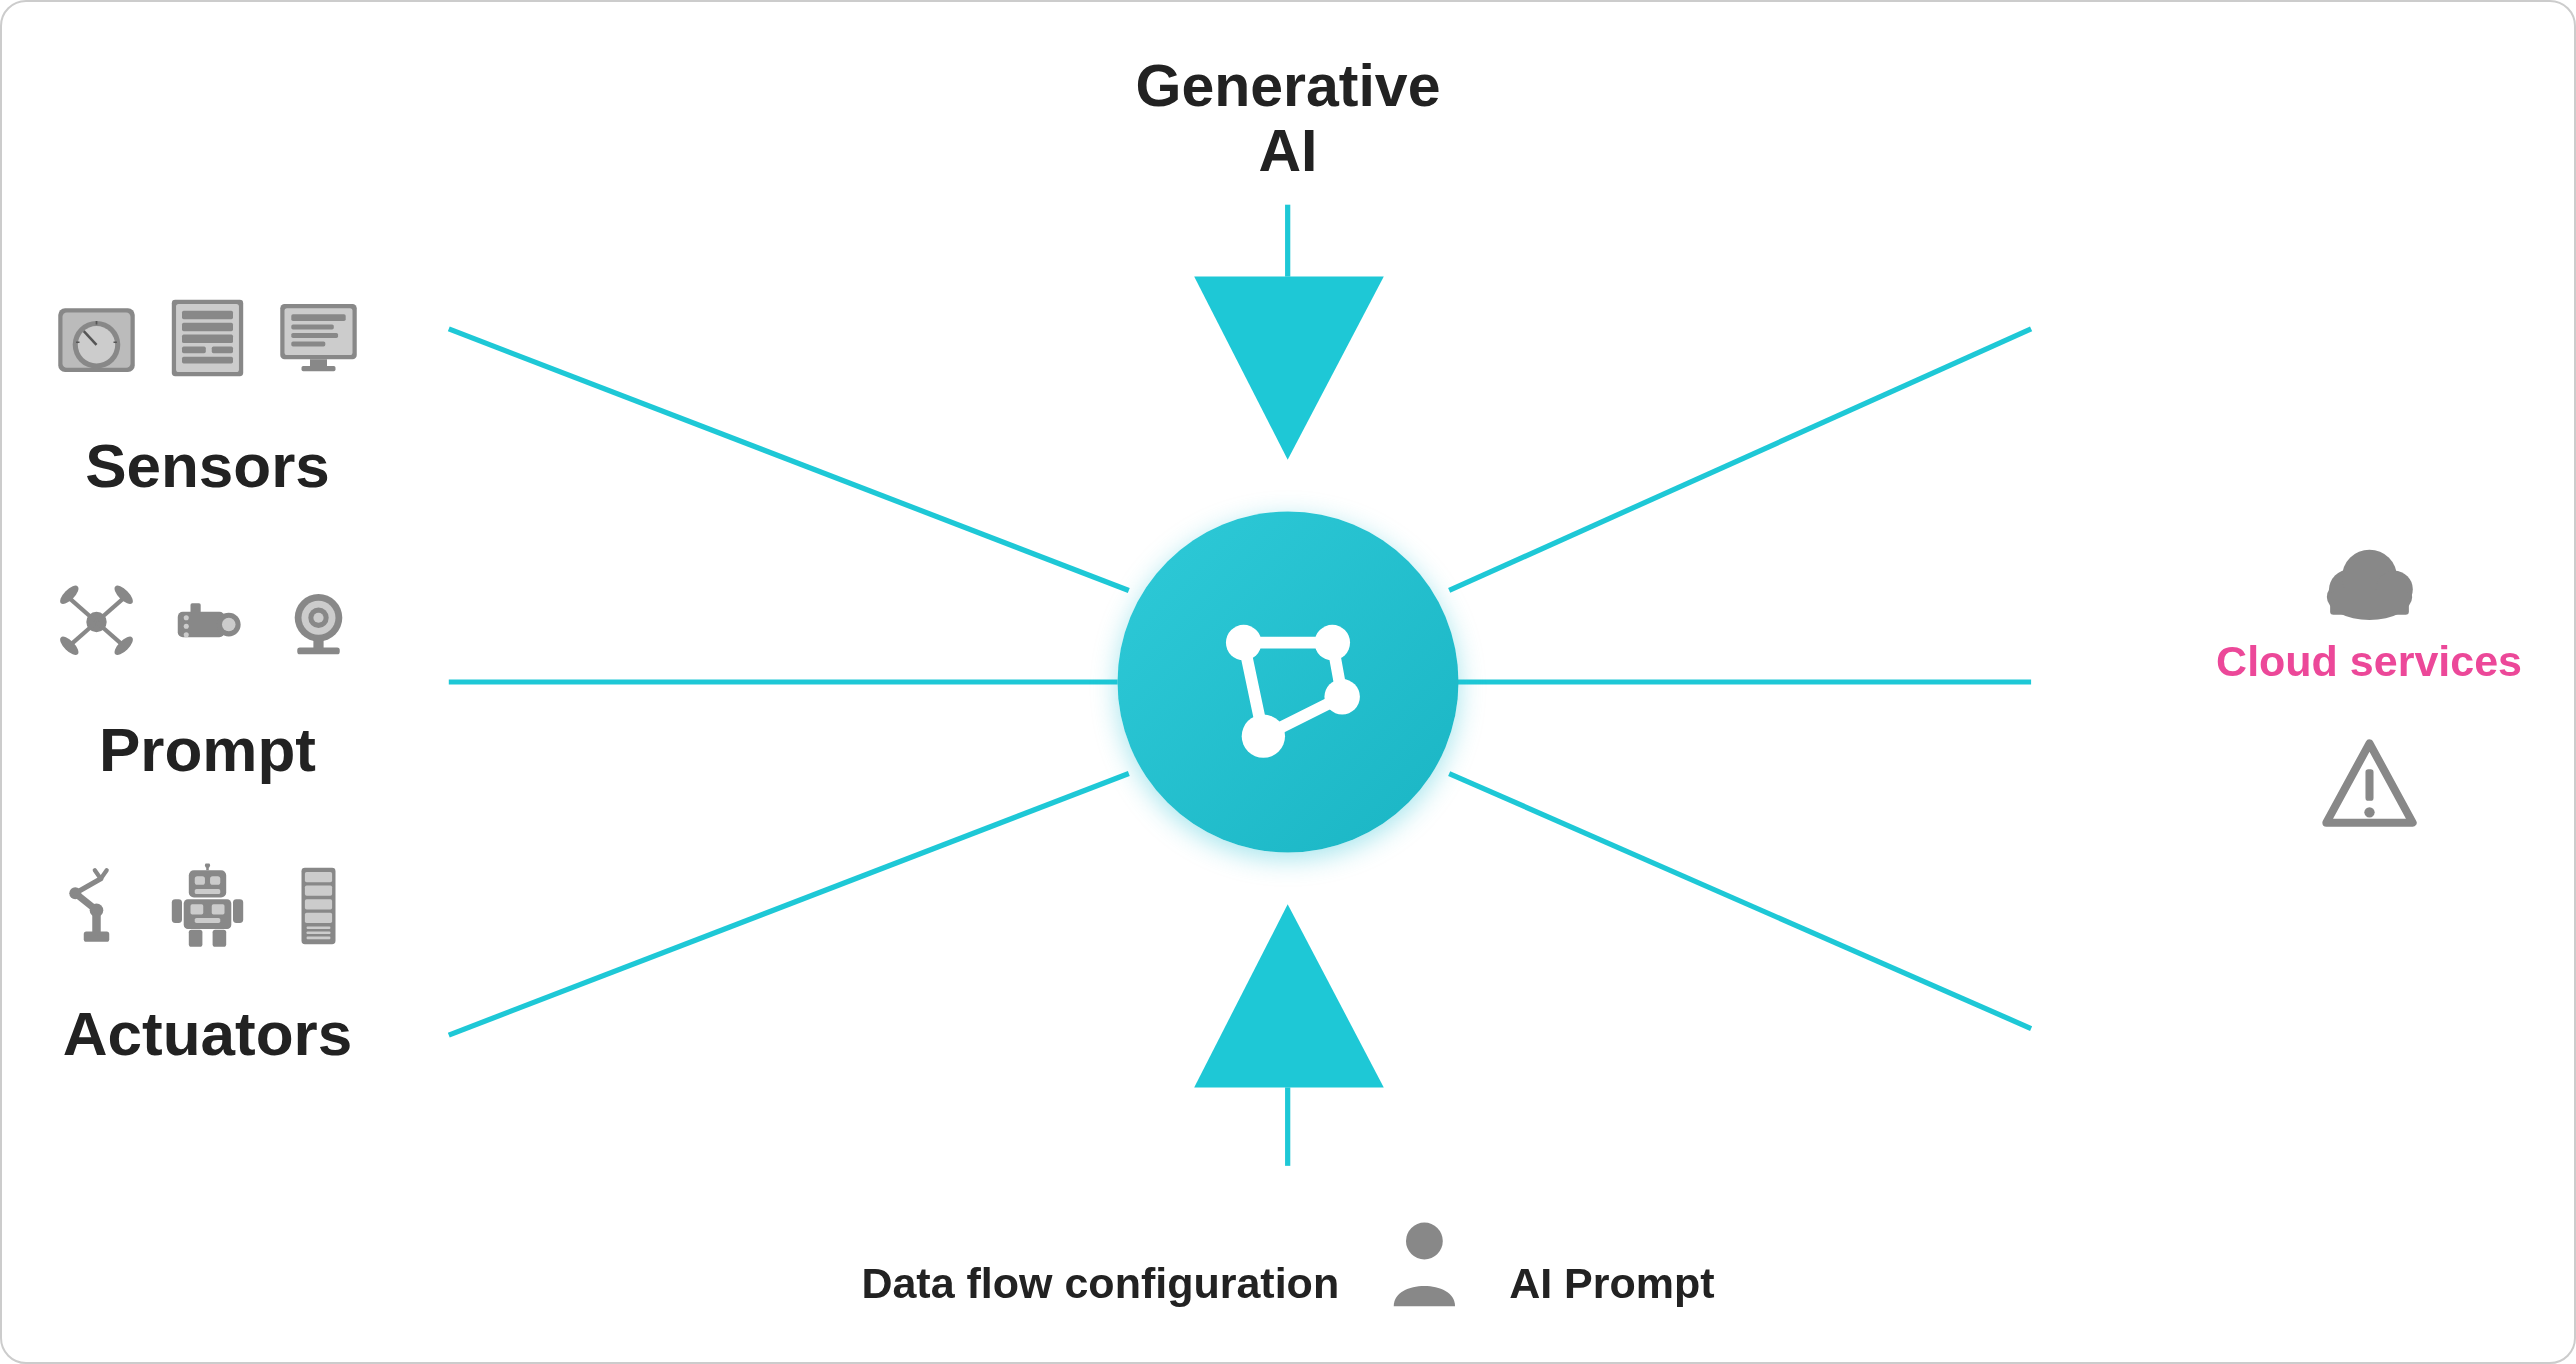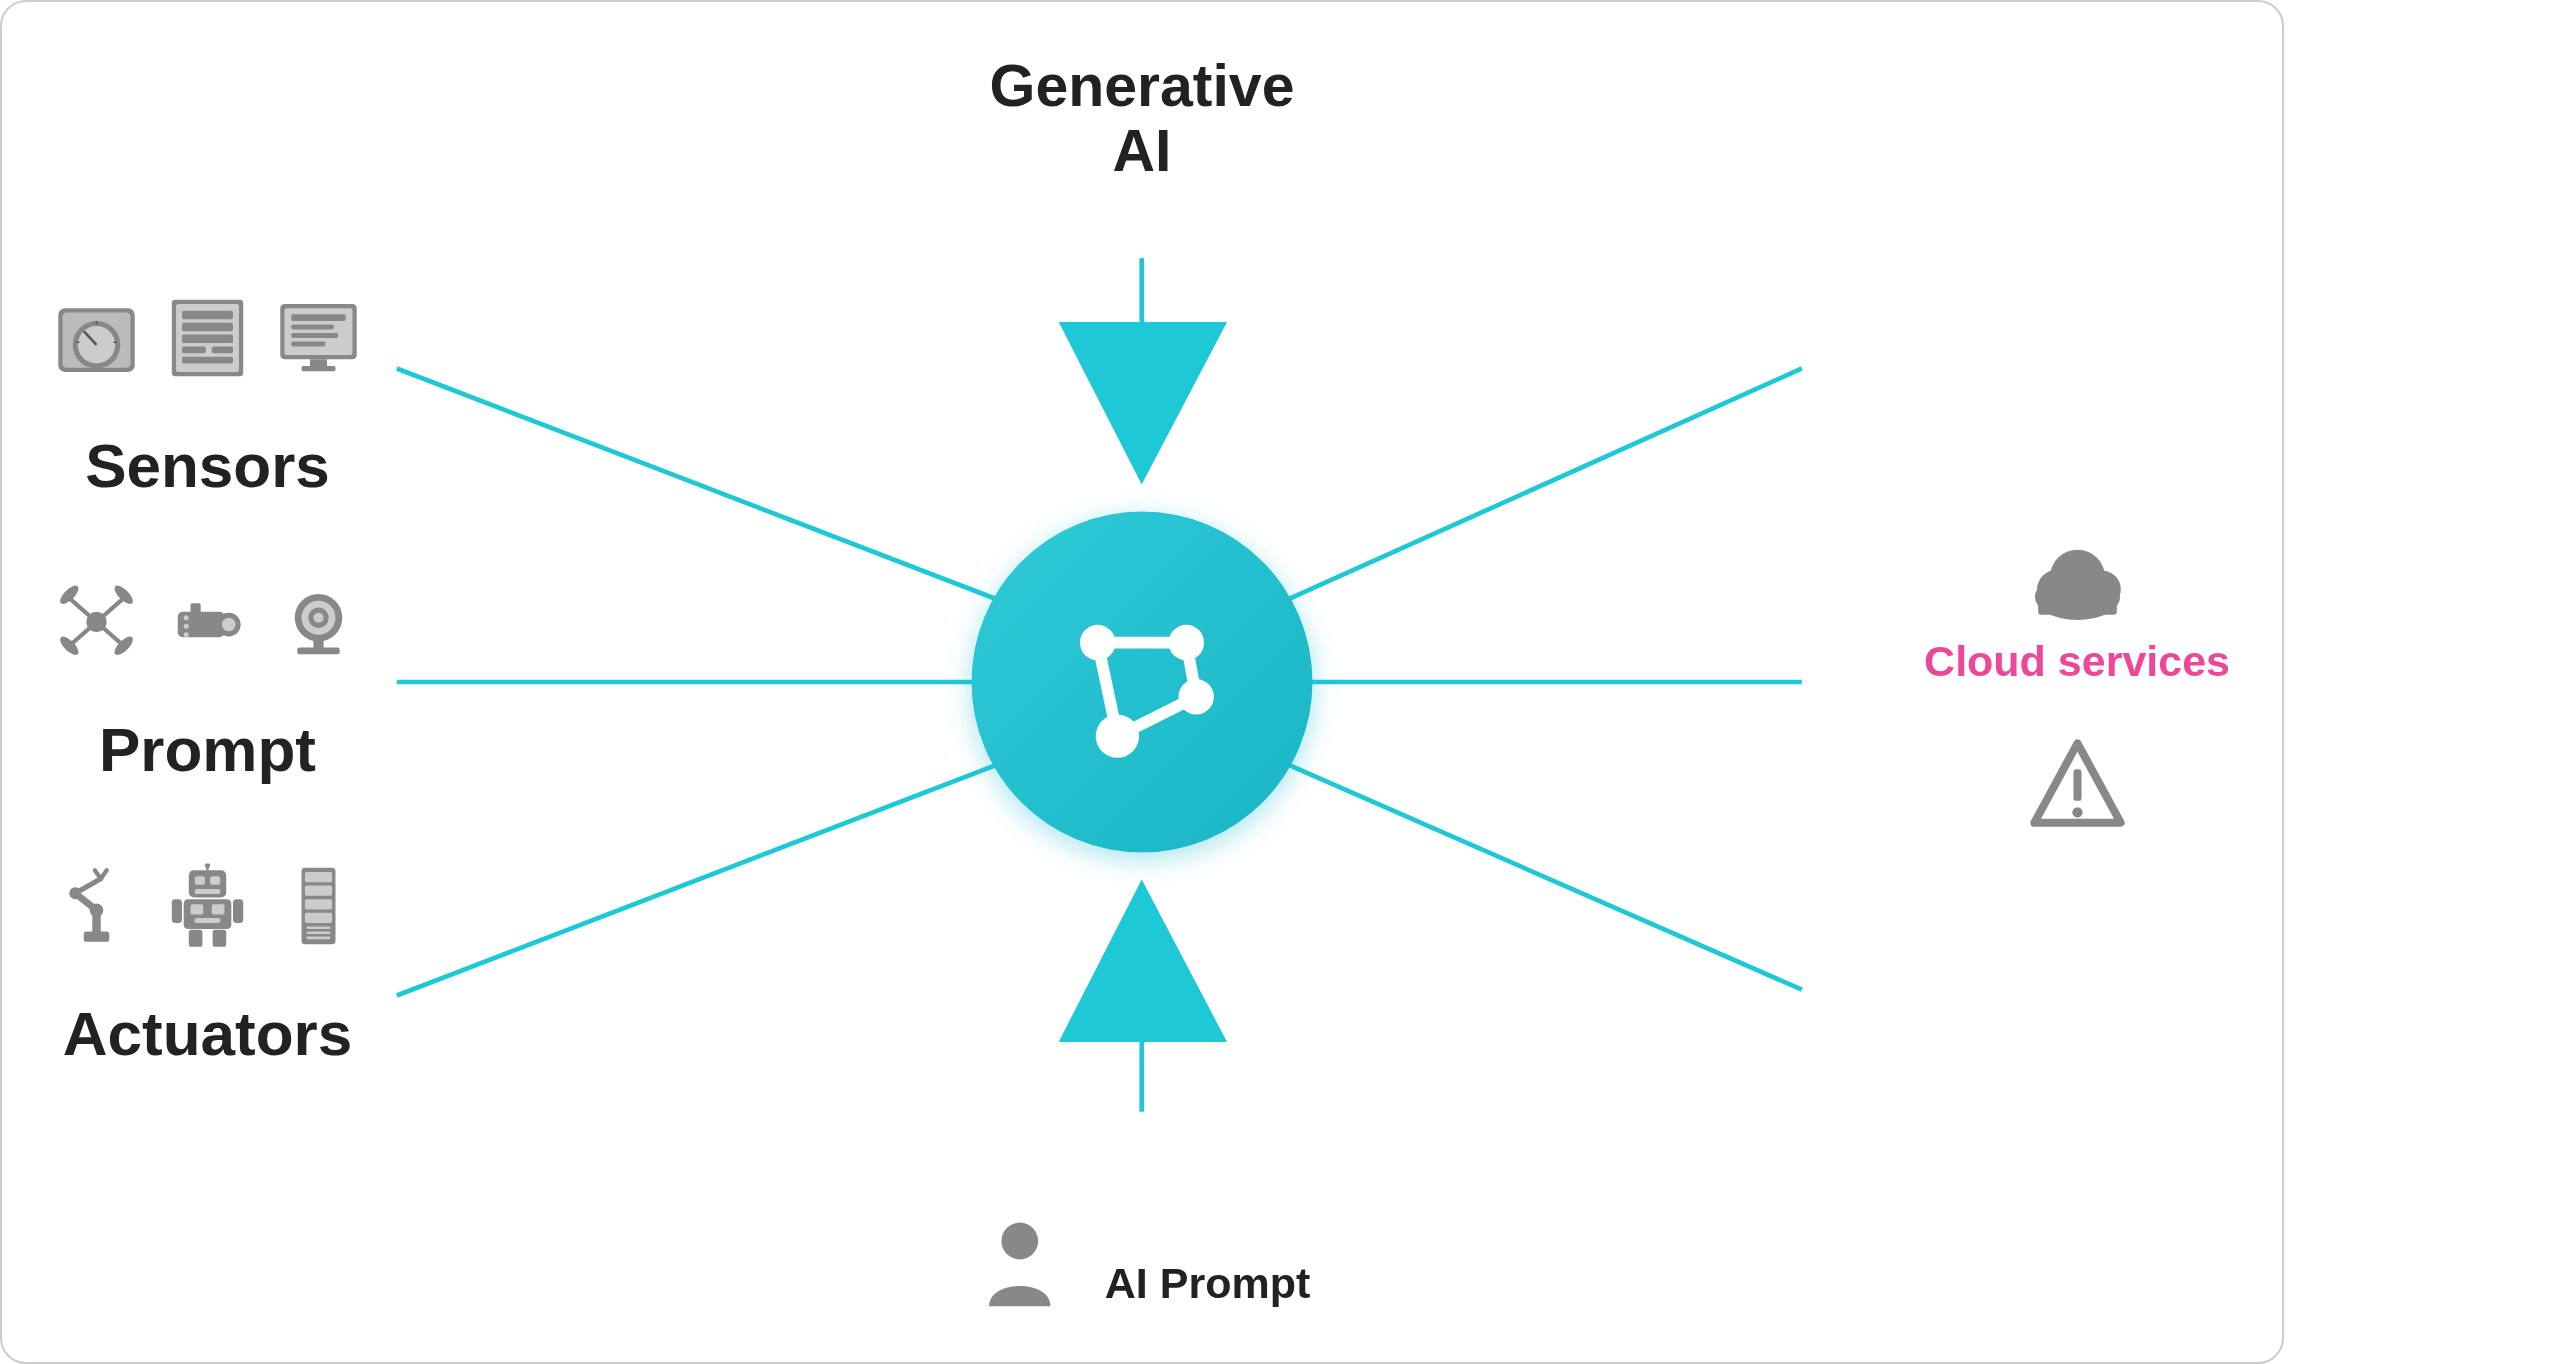--- a/index.html
+++ b/index.html
@@ -6,21 +6,21 @@
     body {
       background: #fff;
       font-family: Arial, sans-serif;
       width: 2576px;
       height: 1364px;
       overflow: hidden;
       position: relative;
     }
 
     .main-container {
-      width: 2284px;
+      width: 2576px;
       height: 1364px;
       background: #fff;
       border: 2px solid #ccc;
       border-radius: 26px;
       position: relative;
       display: flex;
       align-items: center;
       justify-content: center;
     }
 
@@ -395,20 +395,26 @@
 
         <rect x="73" y="55" width="14" height="55" rx="5" fill="#888"></rect>
         <circle cx="80" cy="130" r="9" fill="#888"></circle>
       </svg>
     </div>
 
   </div>
 
   <div class="bottom-panel">
 
+    <div class="bottom-item">
+      <div class="bottom-label">
+        <span>Data flow
+configuration</span>
+      </div>
+    </div>
 
     <div class="bottom-item">
       <svg class="person-icon" viewBox="0 0 100 120" fill="none">
         <circle cx="50" cy="30" r="24" fill="#888"></circle>
         <path d="M10 115 C10 80 90 80 90 115" fill="#888"></path>
       </svg>
     </div>
 
     <div class="bottom-item">
       <div class="bottom-label">

